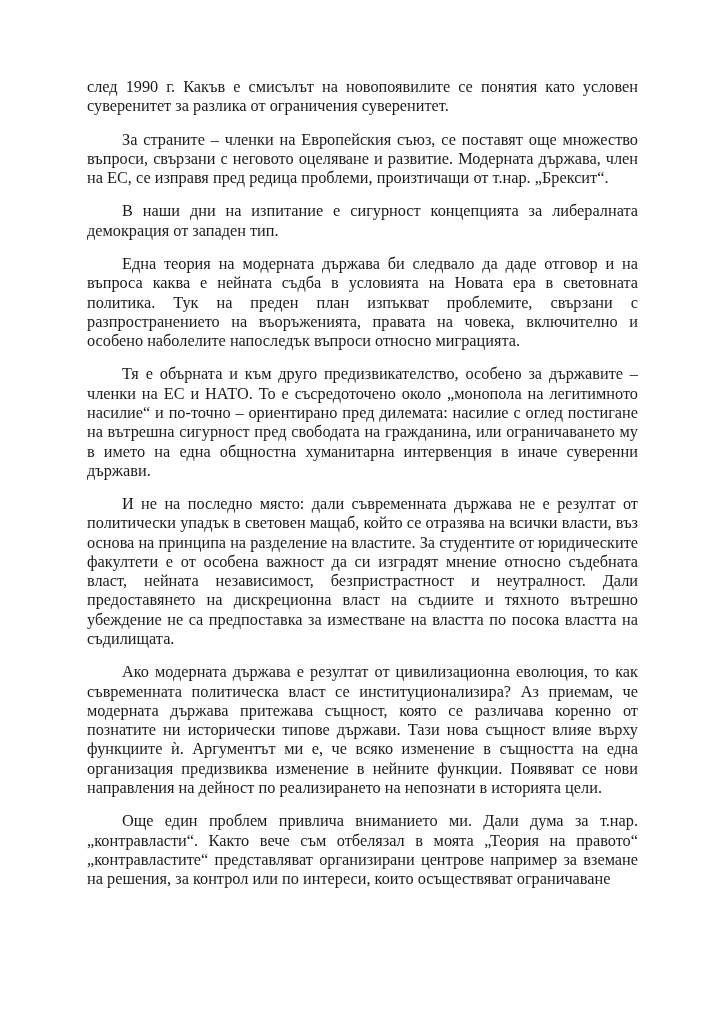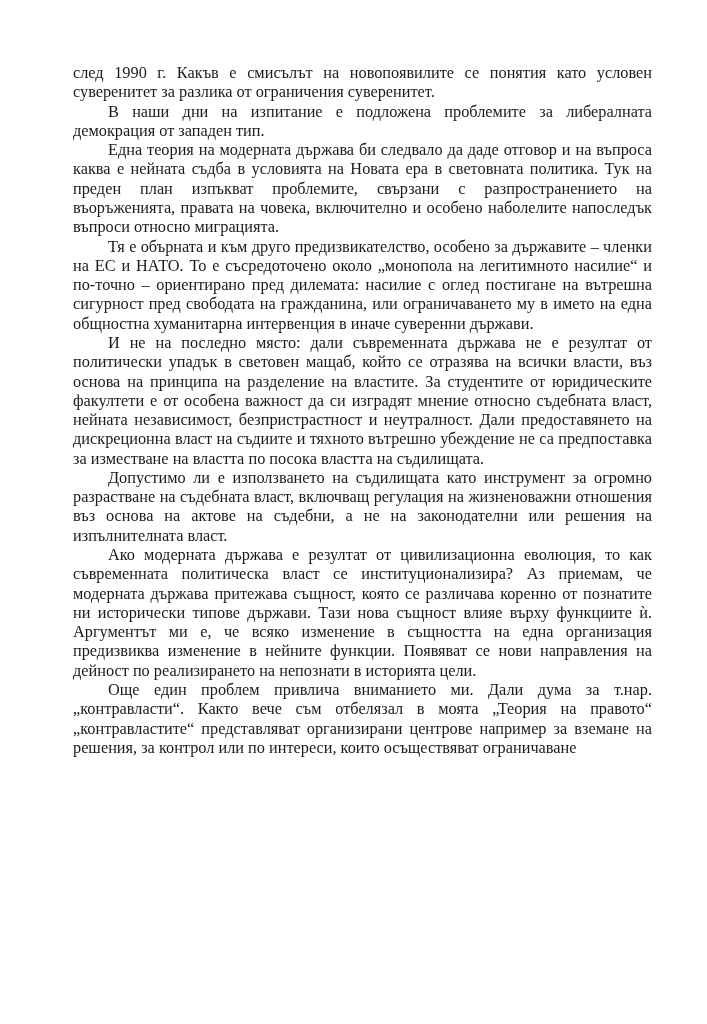--- a/index.html
+++ b/index.html
@@ -17,34 +17,34 @@
       position: absolute;
       left: 73px;
       top: 63px;
       width: 579px;
       font-family: "Liberation Serif", "DejaVu Serif", serif;
       font-size: 16.3px;
       line-height: 19.28px;
       color: #1a1a1a;
     }
     .para {
-      margin: 0;
+      margin: 14px;
       text-align: justify;
       text-indent: 35px;
       hyphens: none;
     }
     .para.first {
       text-indent: 0;
     }
   </style>
 </head>
 <body>
 
 <div class="page">
   <p class="para first">след 1990 г. Какъв е смисълът на новопоявилите се понятия като условен суверенитет за разлика от ограничения суверенитет.</p>
-  <p class="para">В наши дни на изпитание е подложена проблемите за либералната демокрация от западен тип.</p>
+  <p class="para">За страните – членки на Европейския съюз, се поставят още множество въпроси, свързани с неговото оцеляване и развитие. Модерната държава, член на ЕС, се изправя пред редица проблеми, произтичащи от т.нар. „Брексит“.</p>
+  <p class="para">В наши дни на изпитание е сигурност концепцията за либералната демокрация от западен тип.</p>
   <p class="para">Една теория на модерната държава би следвало да даде отговор и на въпроса каква е нейната съдба в условията на Новата ера в световната политика. Тук на преден план изпъкват проблемите, свързани с разпространението на въоръженията, правата на човека, включително и особено наболелите напоследък въпроси относно миграцията.</p>
   <p class="para">Тя е обърната и към друго предизвикателство, особено за държавите – членки на ЕС и НАТО. То е съсредоточено около „монопола на легитимното насилие“ и по-точно – ориентирано пред дилемата: насилие с оглед постигане на вътрешна сигурност пред свободата на гражданина, или ограничаването му в името на една общностна хуманитарна интервенция в иначе суверенни държави.</p>
   <p class="para">И не на последно място: дали съвременната държава не е резултат от политически упадък в световен мащаб, който се отразява на всички власти, въз основа на принципа на разделение на властите. За студентите от юридическите факултети е от особена важност да си изградят мнение относно съдебната власт, нейната независимост, безпристрастност и неутралност. Дали предоставянето на дискреционна власт на съдиите и тяхното вътрешно убеждение не са предпоставка за изместване на властта по посока властта на съдилищата.</p>
-  <p class="para">Допустимо ли е използването на съдилищата като инструмент за огромно разрастване на съдебната власт, включващ регулация на жизненоважни отношения въз основа на актове на съдебни, а не на законодателни или решения на изпълнителната власт.</p>
   <p class="para">Ако модерната държава е резултат от цивилизационна еволюция, то как съвременната политическа власт се институционализира? Аз приемам, че модерната държава притежава същност, която се различава коренно от познатите ни исторически типове държави. Тази нова същност влияе върху функциите ѝ. Аргументът ми е, че всяко изменение в същността на една организация предизвиква изменение в нейните функции. Появяват се нови направления на дейност по реализирането на непознати в историята цели.</p>
   <p class="para">Още един проблем привлича вниманието ми. Дали дума за т.нар. „контравласти“. Както вече съм отбелязал в моята „Теория на правото“ „контравластите“ представляват организирани центрове например за вземане на решения, за контрол или по интереси, които осъществяват ограничаване</p>
 </div>
 
 </body></html>

